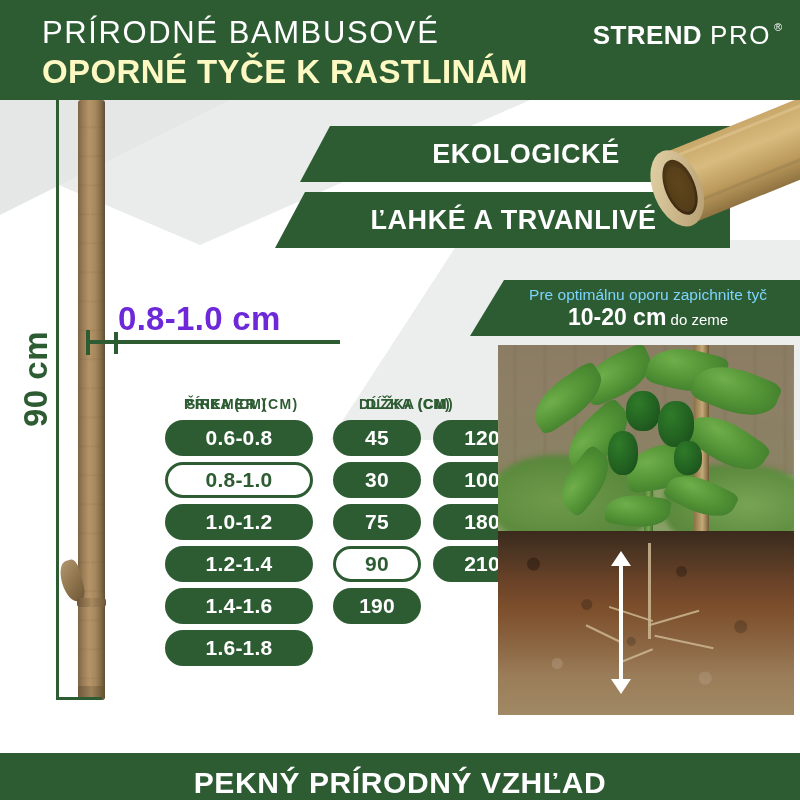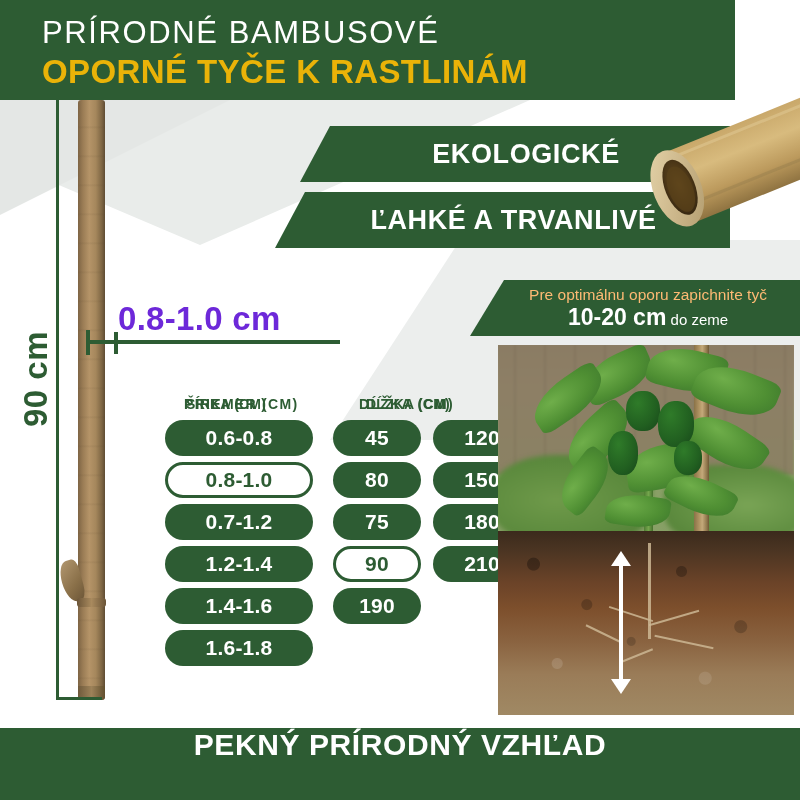--- a/index.html
+++ b/index.html
@@ -37,31 +37,31 @@
   }
   .bg-diag-c {
     position: absolute; left: 0; top: 95px; width: 240px; height: 120px;
     background: #e4e7e5;
     clip-path: polygon(0 0, 240px 0, 0 120px);
     z-index: 2;
   }
 
   
   .header {
-    position: absolute; left: 0; top: 0; width: 735px; height: 100px;
+    position: absolute; left: 0; top: 0; width: 800px; height: 100px;
     background: #2d5c33; z-index: 20;
   }
   .header-titles { position: absolute; left: 42px; top: 14px; }
   .title-line1 {
     font-size: 31px; font-weight: 400; letter-spacing: 1.6px;
     color: #ffffff; line-height: 38px; white-space: nowrap;
   }
   .title-line2 {
     font-size: 33px; font-weight: 700; letter-spacing: 0.4px;
-    color: #eab308; line-height: 40px; white-space: nowrap;
+    color: #fef9c3; line-height: 40px; white-space: nowrap;
   }
   .logo {
     position: absolute; right: 18px; top: 20px;
     display: flex; align-items: flex-start; white-space: nowrap;
   }
   .logo-strend { font-size: 26px; font-weight: 700; color: #ffffff; letter-spacing: 0.4px; }
   .logo-pro { font-size: 26px; font-weight: 300; color: #ffffff; letter-spacing: 1.5px; margin-left: 8px; }
   .logo-reg { font-size: 11px; color: #ffffff; margin-left: 3px; margin-top: 1px; }
 
   
@@ -84,21 +84,21 @@
   }
 
   
   .tipbox {
     position: absolute; left: 470px; top: 280px; width: 330px; height: 56px;
     background: #2d5c33; z-index: 15;
     clip-path: polygon(34px 0, 100% 0, 100% 100%, 0 100%);
     display: flex; flex-direction: column; align-items: center; justify-content: center;
     padding-left: 26px;
   }
-  .tip-line1 { font-size: 15.5px; color: #fdba74; font-weight: 400; white-space: nowrap; line-height: 20px; }
+  .tip-line1 { font-size: 15.5px; color: #7dd3fc; font-weight: 400; white-space: nowrap; line-height: 20px; }
   .tip-line2 { font-size: 15px; color: #ffffff; white-space: nowrap; line-height: 24px; }
   .tip-strong { font-size: 23px; font-weight: 700; color: #ffffff; }
 
   
   .pole {
     position: absolute; left: 78px; top: 100px; width: 27px; height: 600px;
     z-index: 10;
   }
   .pole-shaft {
     position: absolute; left: 0; top: 0; width: 27px; height: 600px;
@@ -278,42 +278,47 @@
   }
   .ph-arrow-dn {
     position: absolute; left: 113px; top: 334px; z-index: 6;
     width: 0; height: 0;
     border-left: 10px solid transparent; border-right: 10px solid transparent;
     border-top: 15px solid #ffffff;
   }
 
   
   .footer {
-    position: absolute; left: 0; bottom: 0; width: 800px; height: 72px;
+    position: absolute; left: 0; bottom: 0; width: 800px; height: 47px;
     background: #2d5c33; z-index: 20;
-    display: flex; align-items: flex-start; justify-content: center;
+    display: flex; align-items: flex-end; justify-content: center;
   }
   .footer-label {
     font-size: 30px; font-weight: 700; color: #ffffff; letter-spacing: 0.6px;
   }
 </style>
 </head>
 <body>
 
 <div id="stage">
 
   <div class="bg-diag-a"></div>
   <div class="bg-diag-white"></div>
   <div class="bg-diag-b"></div>
   <div class="bg-diag-c"></div>
 
   <div class="header">
     <div class="header-titles">
       <div class="title-line1">PRÍRODNÉ BAMBUSOVÉ</div>
       <div class="title-line2">OPORNÉ TYČE K RASTLINÁM</div>
+    </div>
+    <div class="logo">
+      <span class="logo-strend">STREND</span>
+      <span class="logo-pro">PRO</span>
+      <span class="logo-reg">®</span>
     </div>
   </div>
 
   <div class="tube-wrap">
     <svg width="152" height="168" viewBox="0 0 152 168">
       <defs>
         <linearGradient id="tubeBody" x1="0" y1="0" x2="0" y2="1">
           <stop offset="0%" stop-color="#c9a86a"></stop>
           <stop offset="35%" stop-color="#d8bb7e"></stop>
           <stop offset="70%" stop-color="#bc9a5d"></stop>
@@ -381,37 +386,37 @@
       <div class="col-head head-length">
         <span>DĹŽKA (CM)</span>
         <span class="alt">DĹŽKA (CM)</span>
       </div>
     </div>
 
     <div class="table-body">
       <div class="col col-diameter">
         <div class="pill">0.6-0.8</div>
         <div class="pill sel">0.8-1.0</div>
-        <div class="pill">0.7-1.2</div>
+        <div class="pill">1.0-1.2</div>
         <div class="pill">1.2-1.4</div>
         <div class="pill">1.4-1.6</div>
         <div class="pill">1.6-1.8</div>
       </div>
 
       <div class="col col-len-a">
         <div class="pill">45</div>
-        <div class="pill">80</div>
+        <div class="pill">30</div>
         <div class="pill">75</div>
         <div class="pill sel">90</div>
         <div class="pill">190</div>
       </div>
 
       <div class="col col-len-b">
         <div class="pill">120</div>
-        <div class="pill">150</div>
+        <div class="pill">100</div>
         <div class="pill">180</div>
         <div class="pill">210</div>
       </div>
     </div>
   </div>
 
   <div class="photo">
     <div class="ph-sky"></div>
     <div class="ph-fence"></div>
     <div class="ph-bush"></div>

